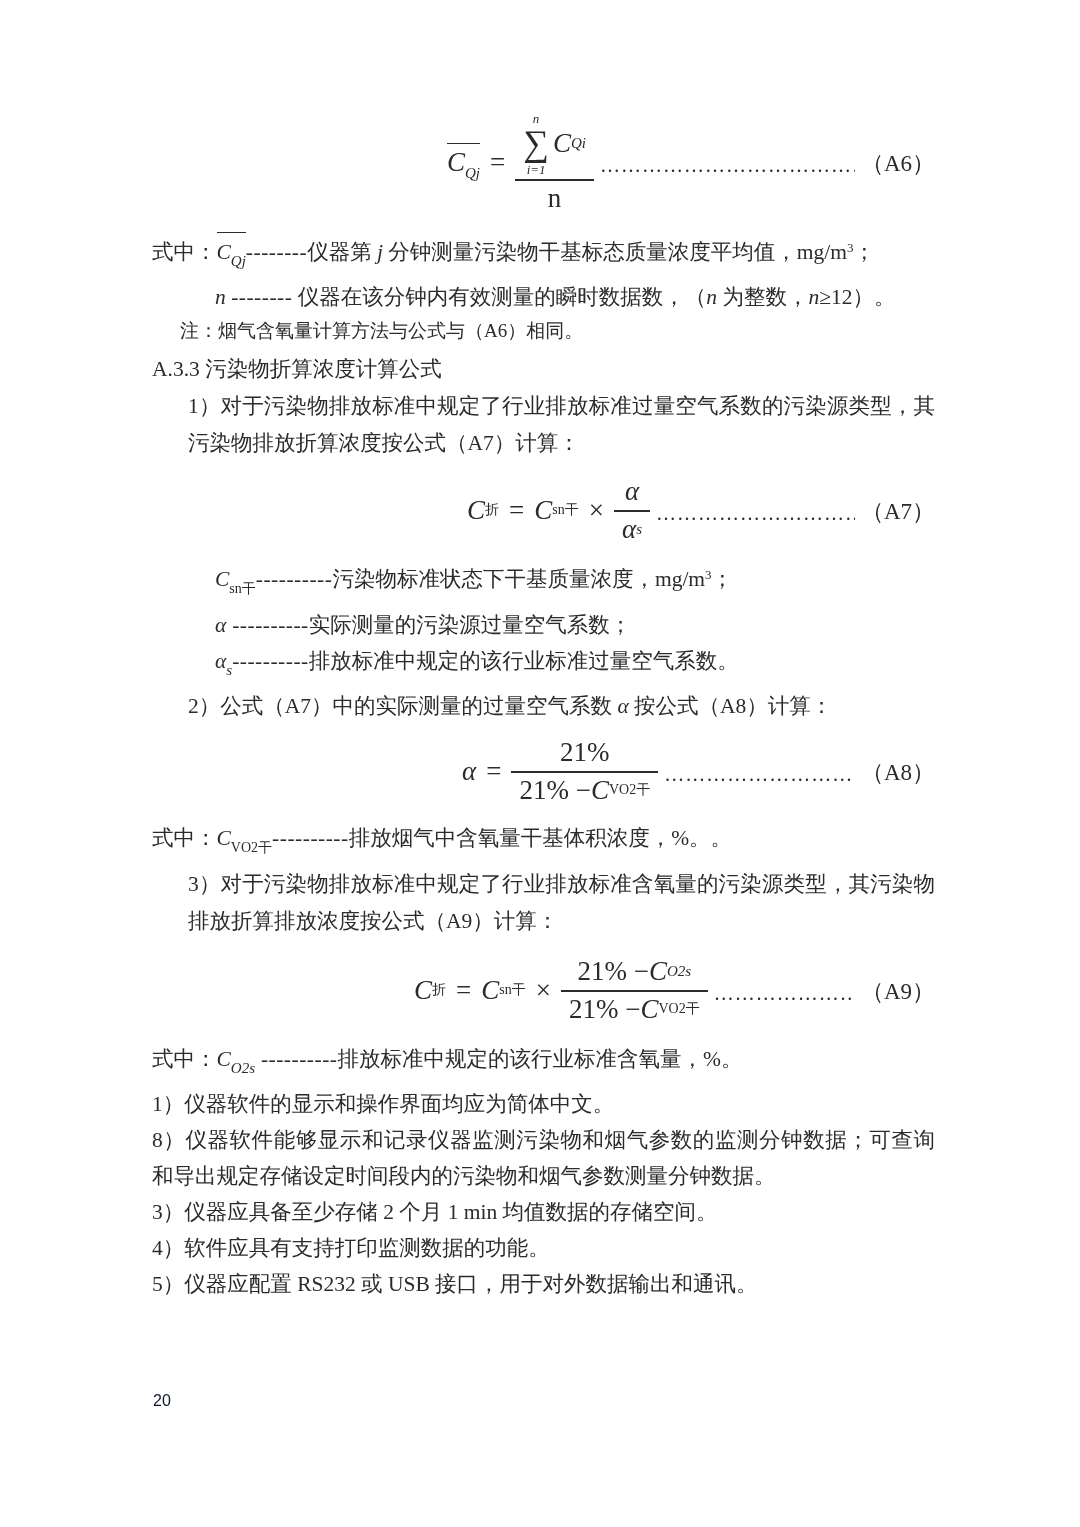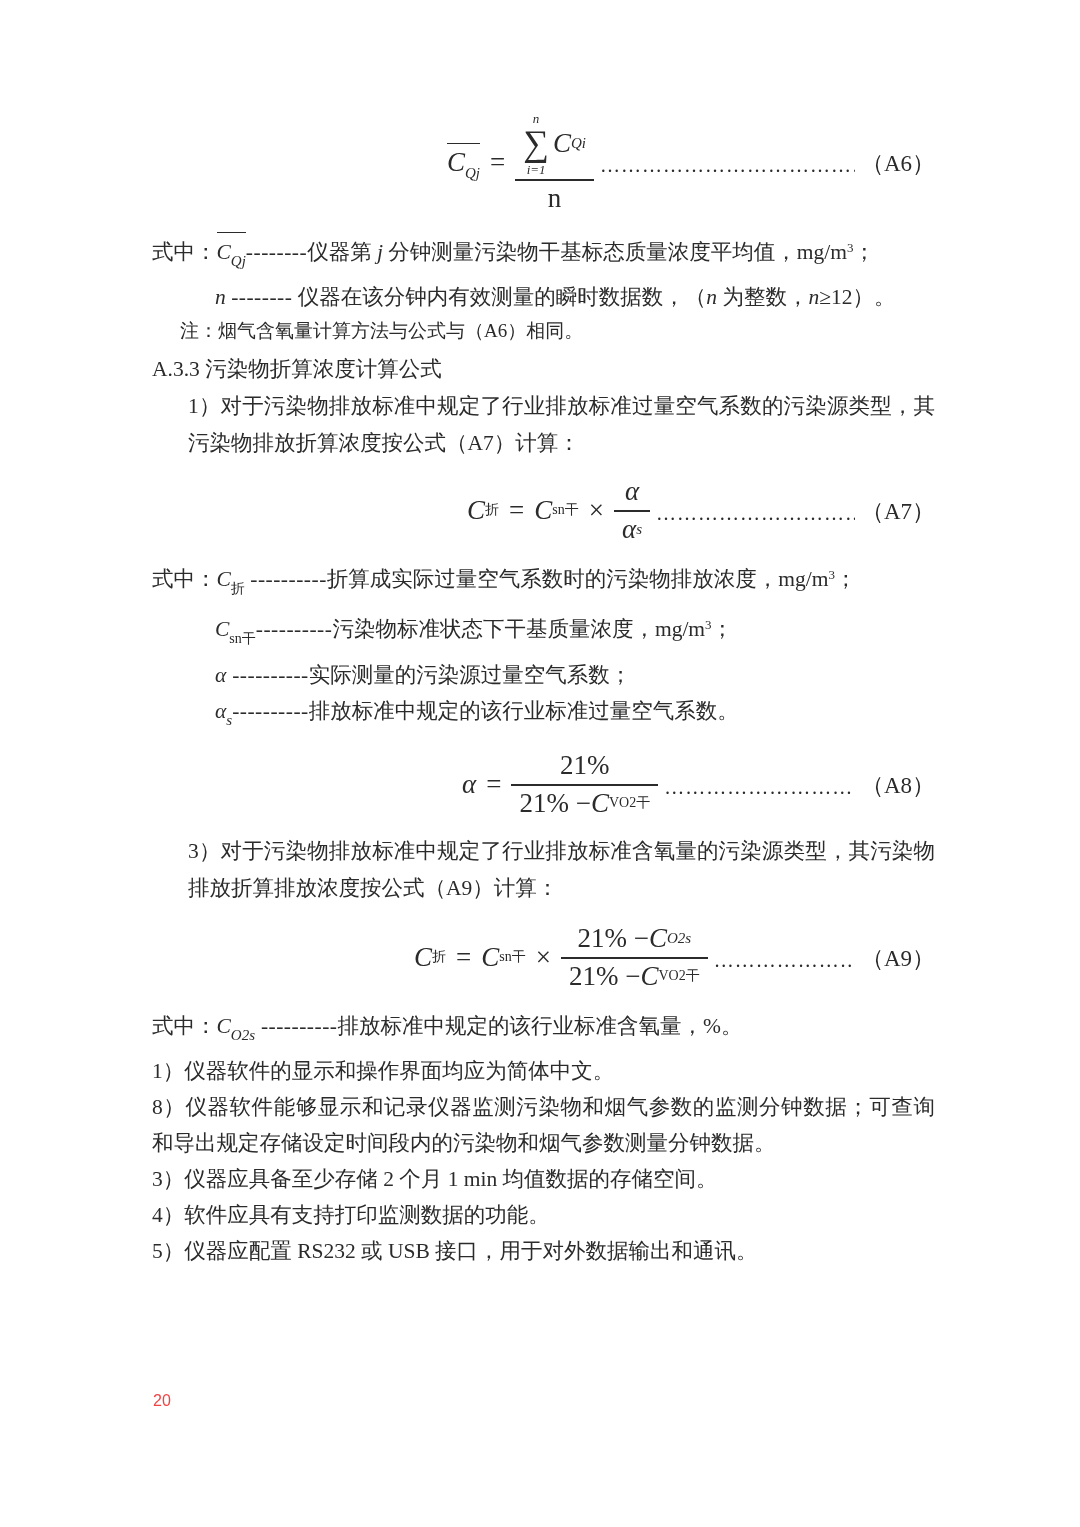--- a/index.html
+++ b/index.html
@@ -41,21 +41,21 @@
   .defrow .dsym { font-style:italic; }
   .indent { padding-left:63px; }
   .dash { letter-spacing:0.5px; }
   .note { font-size:19px; line-height:32px; padding-left:28px; }
   .heading { line-height:37px; margin-top:4px; }
   .para { line-height:37px; text-align:justify;margin-left:36px; }
   .item { line-height:36px; text-align:justify; }
   .it { font-style:italic; }
   sup.s3 { font-size:13px; vertical-align:7px; }
   .pagenum { position:absolute; left:153px; top:1392px; font-size:16px;
-             font-family:"Liberation Sans","DejaVu Sans",sans-serif; color:#ef4444; }
+             font-family:"Liberation Sans","DejaVu Sans",sans-serif; color:#0f172a; }
   
   #f-a6 { margin-top:112px; padding-left:295px; }
   #f-a7 { margin:14px 0 12px; padding-left:315px; }
   #f-a8 { margin:12px 0 14px; padding-left:310px; }
   #f-a9 { margin:16px 0 16px; padding-left:262px; }
   #defs-a6 { margin-top:16px; }
 </style>
 </head>
 <body>
 
@@ -113,52 +113,55 @@
             <span class="var">α</span>
             <sub class="sb">s</sub>
           </span>
       </span>
     </span>
     <span class="leader">………………………………………………………………………………</span>
     <span class="ftag">（A7）</span>
   </div>
 
   <div>
-    <div class="defrow">
-      <span>式中：</span><span class="dsym">C</span><sub class="sbc">折</sub> <span class="dash">----------</span><span>折算成实际过量空气系数时的污染物排放浓度，mg/m</span><sup class="s3">3</sup><span>；</span>
-    </div>
     <div class="defrow indent">
       <span class="dsym">C</span><sub class="sbc">sn干</sub><span class="dash">----------</span><span>污染物标准状态下干基质量浓度，mg/m</span><sup class="s3">3</sup><span>；</span>
     </div>
     <div class="defrow indent">
       <span class="dsym">α</span><span class="dash"> ----------</span><span>实际测量的污染源过量空气系数；</span>
     </div>
     <div class="defrow indent">
       <span class="dsym">α</span><sub class="sb">s</sub><span class="dash">----------</span><span>排放标准中规定的该行业标准过量空气系数。</span>
     </div>
   </div>
 
+  <div class="para">
+    <span>2）公式（A7）中的实际测量的过量空气系数 </span><span class="it">α</span><span> 按公式（A8）计算：</span>
+  </div>
 
   <div class="formula" id="f-a8">
     <span class="feq">
       <span class="var">α</span>
       <span class="op">=</span>
       <span class="frac">
         <span class="num rm">21%</span>
         <span class="den">
             <span class="rm">21% − </span>
             <span class="var">C</span>
             <sub class="sbc">VO2干</sub>
           </span>
       </span>
     </span>
     <span class="leader">………………………………………………………………………………</span>
     <span class="ftag">（A8）</span>
   </div>
 
+  <div class="defrow">
+    <span>式中：</span><span class="dsym">C</span><sub class="sbc">VO2干</sub><span class="dash">----------</span><span>排放烟气中含氧量干基体积浓度，%。。</span>
+  </div>
 
   <div class="para">3）对于污染物排放标准中规定了行业排放标准含氧量的污染源类型，其污染物排放折算排放浓度按公式（A9）计算：</div>
 
   <div class="formula" id="f-a9">
     <span class="feq">
       <span class="var">C</span>
         <sub class="sbc">折</sub>
       <span class="op">=</span>
       <span class="var">C</span>
         <sub class="sbc">sn干</sub>

